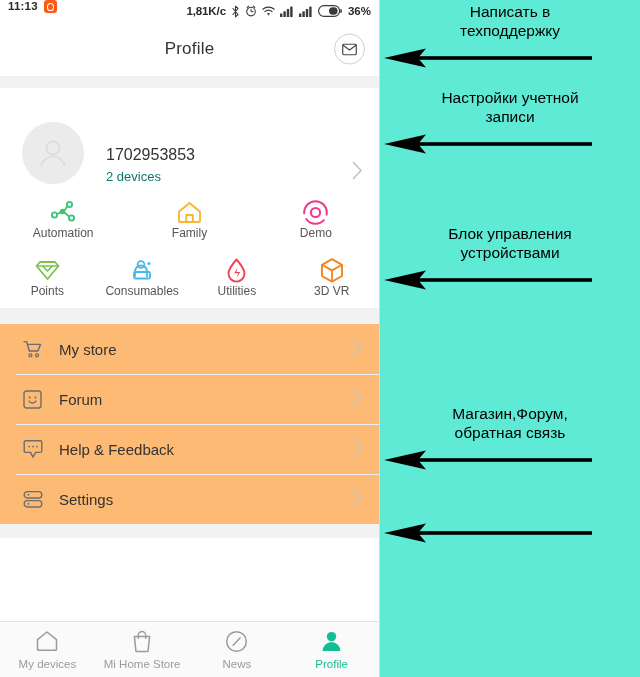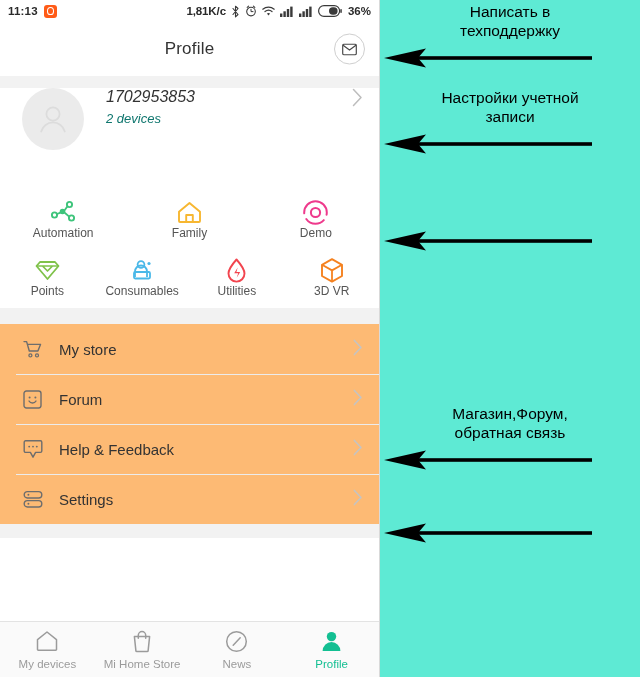--- a/index.html
+++ b/index.html
@@ -30,21 +30,20 @@
     border-right: 1px solid #d9d9d9;
     box-sizing: border-box;
     display: flex;
     flex-direction: column;
   }
 
   
   .statusbar {
     height: 22px;
     display: flex;
-    align-items: center;
     padding: 0 8px;
     font-size: 11.5px;
     color: #2a2a2a;
     background: #ffffff;
     box-sizing: border-box;
   }
   .status-time {
     font-weight: bold;
     letter-spacing: 0.2px;
     font-size: 11.5px;
@@ -122,25 +121,24 @@
   }
   .band-top { height: 12px; }
   .band-mid { height: 16px; }
   .band-low { height: 14px; }
 
   
   .account {
     height: 96px;
     background: #ffffff;
     display: flex;
-    align-items: flex-start;
+    align-items: flex-end;
     padding: 0 16px 0 22px;
     box-sizing: border-box;
     flex: 0 0 auto;
-    font-style: italic;
   }
   .avatar {
     width: 62px;
     height: 62px;
     border-radius: 50%;
     background: #ebebeb;
     display: flex;
     align-items: center;
     justify-content: center;
     flex: 0 0 auto;
@@ -590,20 +588,22 @@
     <div class="annot a2">
       <div class="annot-text">Настройки учетной
 записи</div>
       <svg class="annot-arrow" width="220" height="26" viewBox="0 0 220 26">
         <path d="M4 13 L46 3.5 L38 13 L46 22.5 Z" fill="#000000"></path>
         <rect x="38" y="11.2" width="174" height="3.6" fill="#000000"></rect>
       </svg>
     </div>
 
     <div class="annot a3">
+      <div class="annot-text">Блок управления
+устройствами</div>
       <svg class="annot-arrow" width="220" height="26" viewBox="0 0 220 26">
         <path d="M4 13 L46 3.5 L38 13 L46 22.5 Z" fill="#000000"></path>
         <rect x="38" y="11.2" width="174" height="3.6" fill="#000000"></rect>
       </svg>
     </div>
 
     <div class="annot a4">
       <div class="annot-text">Магазин,Форум,
 обратная связь</div>
       <svg class="annot-arrow" width="220" height="26" viewBox="0 0 220 26">

